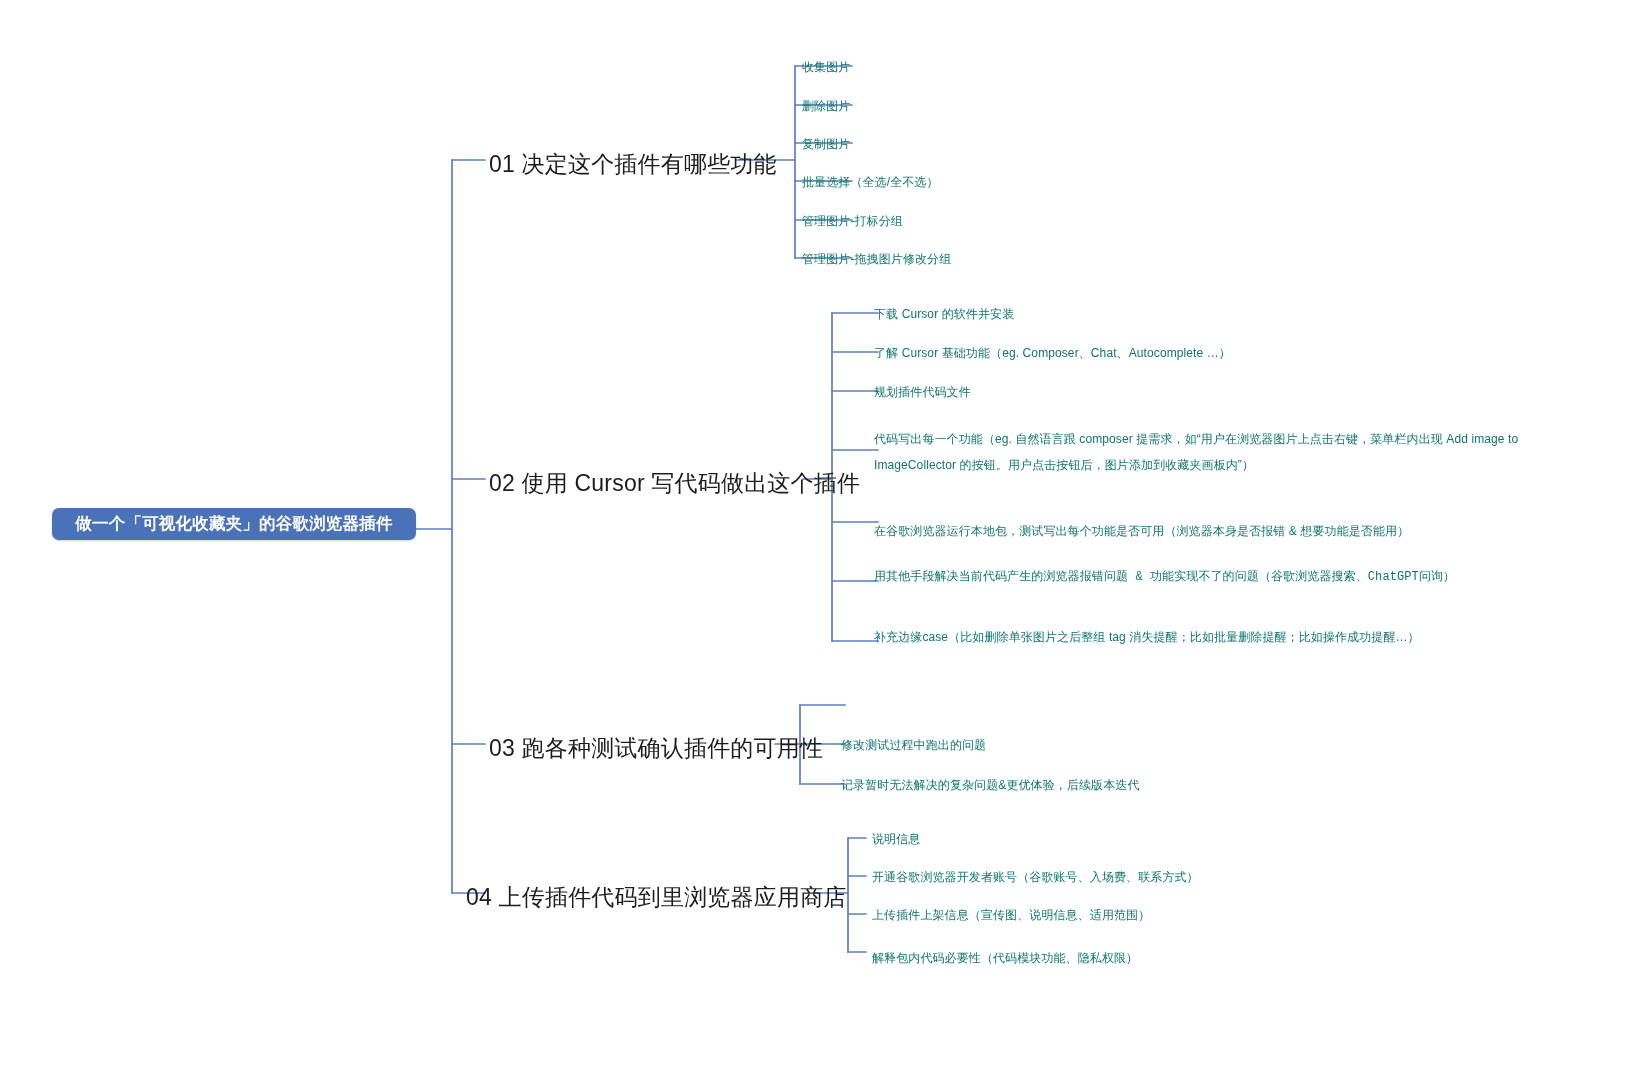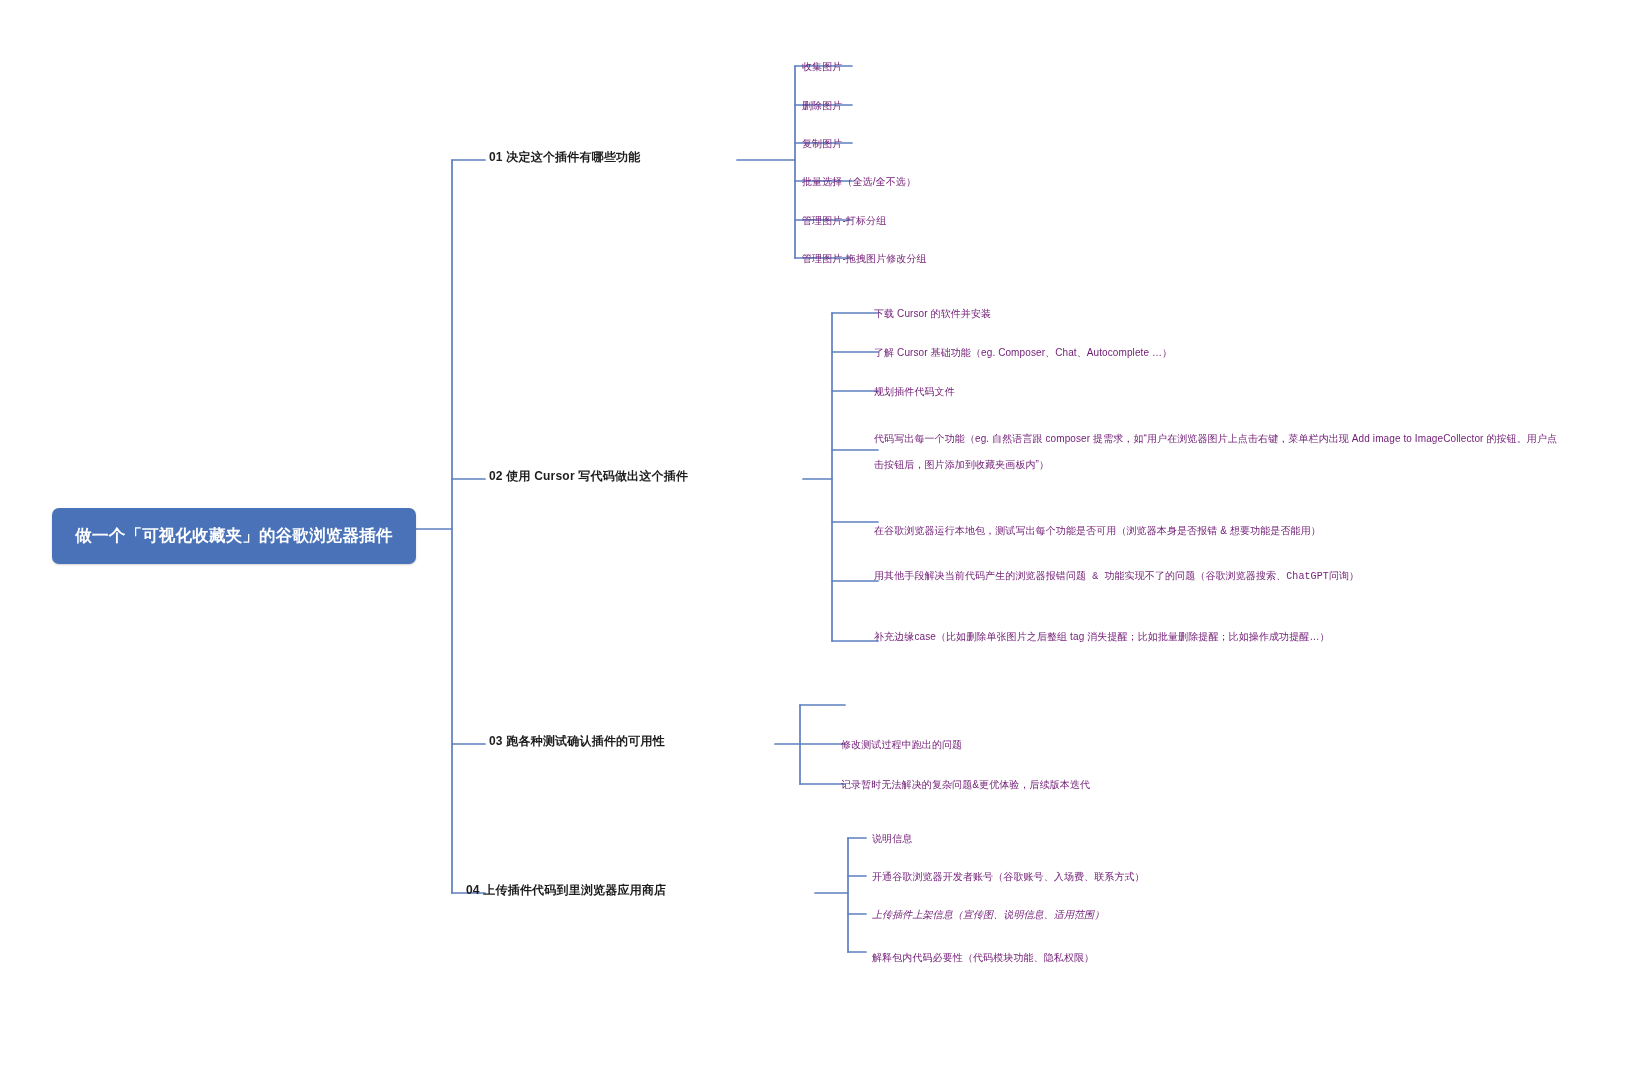--- a/index.html
+++ b/index.html
@@ -25,50 +25,50 @@
     width: 1646px;
     height: 1070px;
     pointer-events: none;
   }
   
   .root-node {
     position: absolute;
     left: 52px;
     top: 508px;
     width: 364px;
-    height: 56px;
+    height: 32px;
     background: #4a72b8;
     border-radius: 7px;
     display: flex;
     align-items: center;
     justify-content: center;
     box-shadow: 0 1px 2px rgba(0,0,0,0.18);
   }
   .root-node .label {
     color: #ffffff;
     font-size: 16.5px;
     font-weight: bold;
     letter-spacing: .2px;
     white-space: nowrap;
   }
   
   .branch-title {
     position: absolute;
-    font-size: 12px;
-    font-weight: bold;
+    font-size: 23px;
+    font-weight: normal;
     color: #1d1d1d;
     white-space: nowrap;
     letter-spacing: .2px;
   }
   
   .leaf {
     position: absolute;
-    font-size: 10px;
+    font-size: 12px;
     line-height: 26px;
-    color: #701a75;
+    color: #0f766e;
     letter-spacing: .1px;
   }
   .leaf.wide  { width: 690px; margin-top: 8px; }
   .leaf.nowrap { white-space: nowrap; }
 </style>
 </head>
 <body>
 
 <div id="canvas">
 
@@ -143,16 +143,16 @@
 
   <div class="branch-title" style="left:489px; top:733px;">03 跑各种测试确认插件的可用性</div>
 
   <div class="leaf nowrap" style="left:841px; top:732px;">修改测试过程中跑出的问题</div>
   <div class="leaf nowrap" style="left:841px; top:772px;">记录暂时无法解决的复杂问题&amp;更优体验，后续版本迭代</div>
 
   <div class="branch-title" style="left:466px; top:882px;">04 上传插件代码到里浏览器应用商店</div>
 
   <div class="leaf nowrap" style="left:872px; top:826px;">说明信息</div>
   <div class="leaf nowrap" style="left:872px; top:864px;">开通谷歌浏览器开发者账号（谷歌账号、入场费、联系方式）</div>
-  <div class="leaf nowrap" style="left:872px; top:902px;font-style:italic;">上传插件上架信息（宣传图、说明信息、适用范围）</div>
+  <div class="leaf nowrap" style="left:872px; top:902px;">上传插件上架信息（宣传图、说明信息、适用范围）</div>
   <div class="leaf nowrap" style="left:872px; top:913px;margin-top:32px;">解释包内代码必要性（代码模块功能、隐私权限）</div>
 
 </div>
 
 </body></html>

